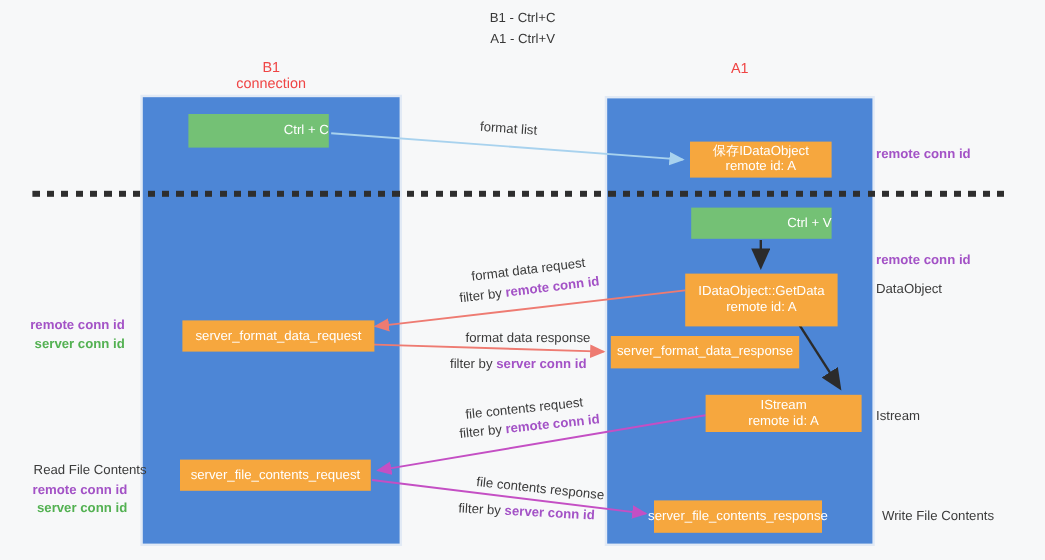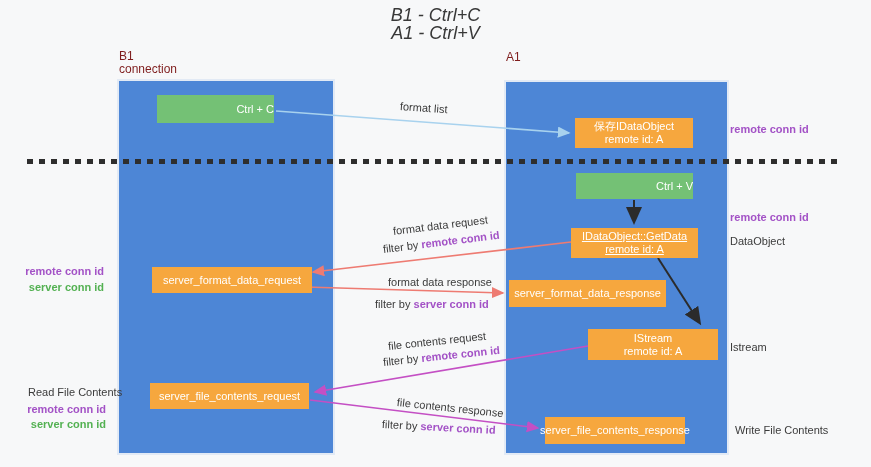--- a/index.html
+++ b/index.html
@@ -8,24 +8,24 @@
     background:#f7f8f9;
     width:871px;height:467px;
     position:relative;
     overflow:hidden;
     color:#3b3b3b;
   }
   .stage{position:absolute;left:0;top:0;width:871px;height:467px;}
 
   .title{
     position:absolute;left:0;right:0;top:6px;
-    text-align:center;font-size:18px;line-height:18px;color:#383838;font-style:italic;
+    text-align:center;font-size:11px;line-height:18px;color:#383838;
   }
   .col-header{
-    position:absolute;text-align:left;font-size:12px;line-height:13px;color:#7f1d1d;
+    position:absolute;text-align:center;font-size:12px;line-height:13px;color:#ef4444;
   }
   .col{
     position:absolute;
     background:var(--column-blue);
     box-shadow:0 0 0 2px rgba(210,222,243,.55);
   }
   .box{
     position:absolute;
     display:flex;flex-direction:column;align-items:center;justify-content:center;
     color:#ffffff;text-align:center;
@@ -111,21 +111,21 @@
 
   <div class="box orange" style="left:575px;top:118px;width:118px;height:30px;">
     <div>保存IDataObject</div>
     <div>remote id: A</div>
   </div>
 
   <div class="box green" style="left:576px;top:173px;width:117px;height:26px;">
     <div>Ctrl + V</div>
   </div>
 
-  <div class="box orange" style="left:571px;top:228px;width:127px;height:30px;text-decoration:underline;">
+  <div class="box orange" style="left:571px;top:228px;width:127px;height:44px;">
     <div>IDataObject::GetData</div>
     <div>remote id: A</div>
   </div>
 
   <div class="box orange" style="left:152px;top:267px;width:160px;height:26px;">
     <div>server_format_data_request</div>
   </div>
 
   <div class="box orange" style="left:509px;top:280px;width:157px;height:27px;">
     <div>server_format_data_response</div>

